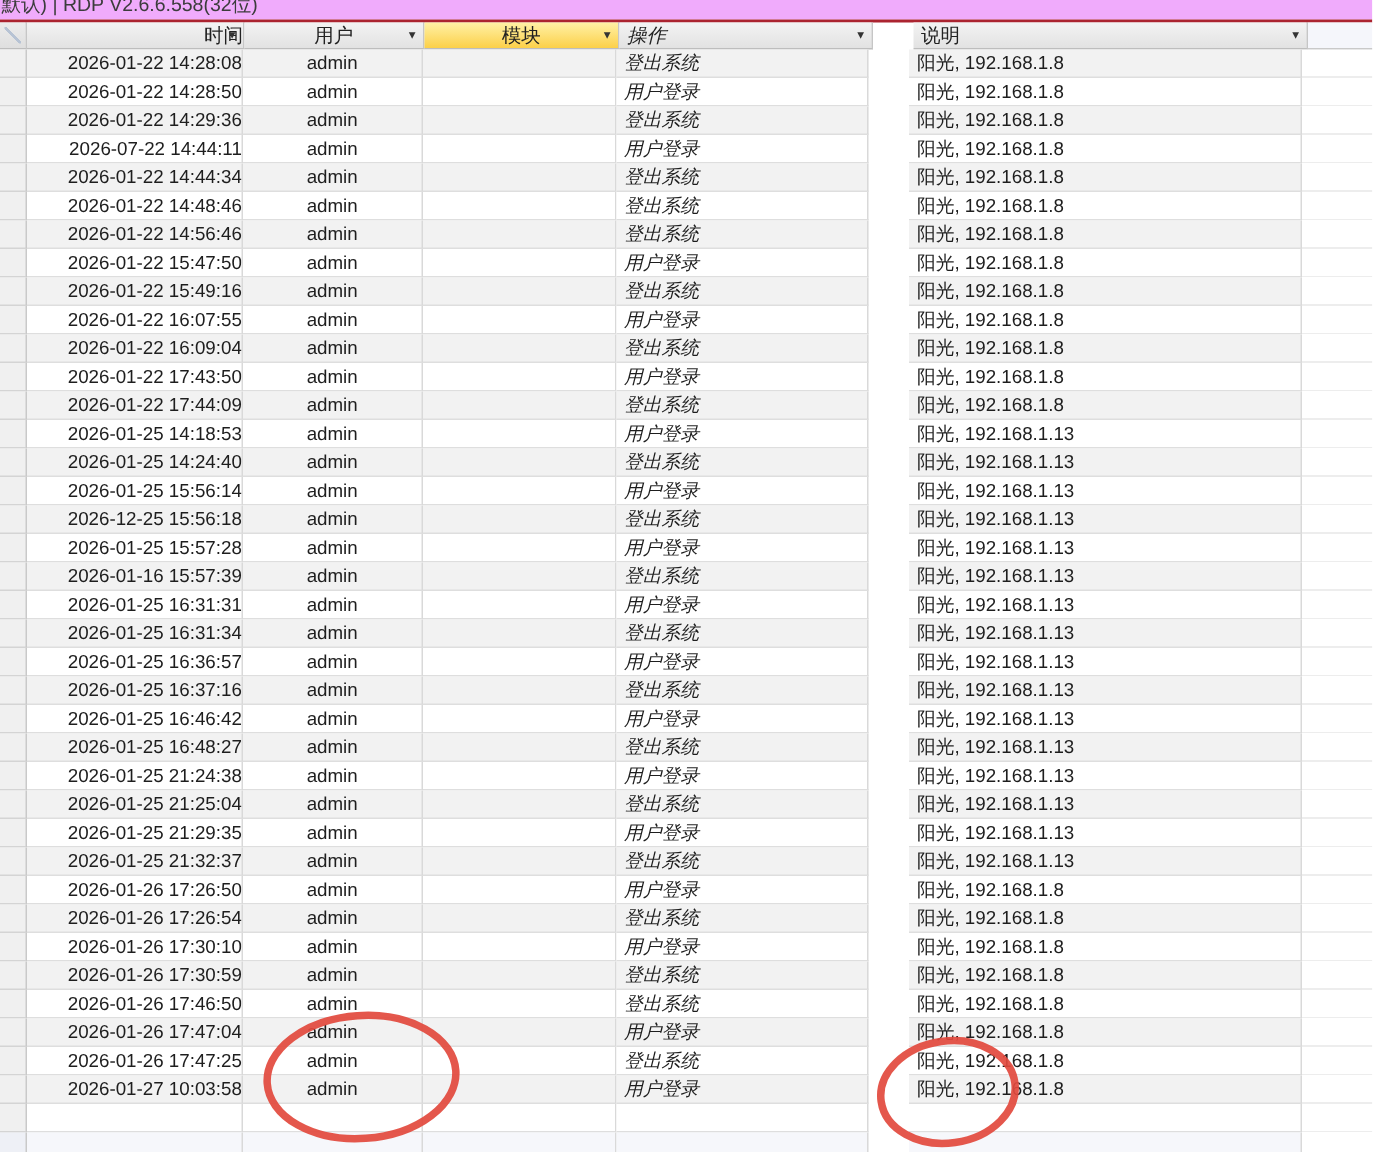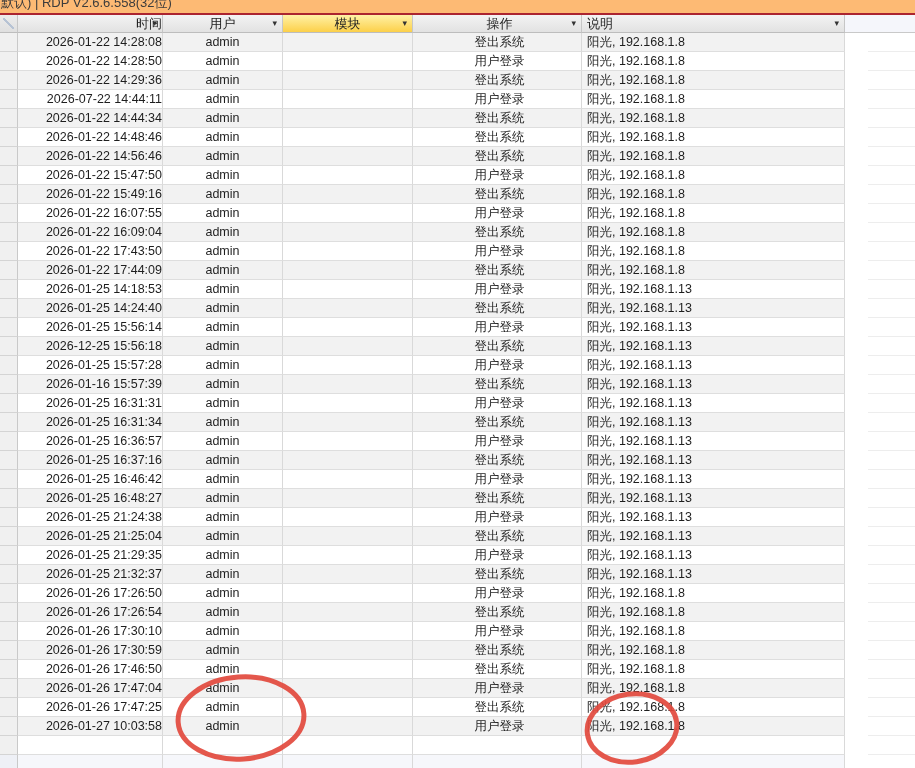--- a/index.html
+++ b/index.html
@@ -1,21 +1,21 @@
 <!DOCTYPE html>
 <html><head>
 <meta charset="utf-8">
 <style>
   * { margin:0; padding:0; box-sizing:border-box; }
   html,body { width:915px; height:768px; overflow:hidden; background:#fff; }
   body { font-family:"Liberation Sans","DejaVu Sans",sans-serif; color:#1e1e1e; }
   #app { position:relative; width:915px; height:768px; background:#fff; overflow:hidden; }
 
   
-  .titlebar { position:absolute; left:0; top:0; width:915px; height:13px; overflow:hidden; background:#fdba74; }
+  .titlebar { position:absolute; left:0; top:0; width:915px; height:13px; overflow:hidden; background:#f0abfc; }
   .titlebar span { display:block; margin-top:-6px; padding-left:1px; font-size:13px; color:#3c3c3c; white-space:nowrap; }
 
   .topline { position:absolute; left:0; top:13px; width:915px; height:2px; background:#ab2430; }
 
   
   .header-row { position:absolute; left:0; top:15px; width:915px; height:18px; display:flex; }
   .hcell { position:relative; height:18px; background:linear-gradient(#f3f3f3,#e2e2e2);
            border-right:1px solid #c6c6c6; border-bottom:1px solid #bdbdbd;
            font-size:13px; line-height:17px; text-align:center; color:#222; }
   .hcell.selected { background:linear-gradient(#fff1a6,#fcd049); }
@@ -24,22 +24,22 @@
             border-right:1px solid #c6c6c6; border-bottom:1px solid #bdbdbd; position:relative; }
   .corner .diag { position:absolute; left:3px; top:3px; width:11px; height:11px;
             background:linear-gradient(45deg,transparent 44%,#b7c3d4 44%,#b7c3d4 56%,transparent 56%); }
   .h-filler { flex:1; height:18px; background:#f5f6fb; border-bottom:1px solid #c9c9c9; }
 
   
   .c-sel    { width:18px;  }
   .c-time   { width:145px; text-align:right; }
   .c-user   { width:120px; text-align:center; }
   .c-module { width:130px; }
-  .c-op     { width:169px; text-align:center; padding-left:5px; }
-  .c-desc   { width:263px; text-align:left; padding-left:5px; }
+  .c-op     { width:169px; text-align:left; padding-left:5px;font-style:italic; }
+  .c-desc   { width:263px; text-align:left; padding-left:5px;margin-left:27px; }
 
   
   .tbody { position:absolute; left:0; top:33px; width:868px; }
   .row { display:flex; height:19px; }
   .cell { height:19px; font-size:12.5px; line-height:18px; border-right:1px solid #d9d9d9;
           border-bottom:1px solid #dedede; background:#fff; overflow:hidden; white-space:nowrap; }
   .row.striped .cell { background:#f2f2f2; }
   .cell.selector { background:#f0f0f0 !important; border-right:1px solid #c9c9c9; border-bottom:1px solid #d4d4d4; }
   .row.empty .cell { background:#fff; }
   .row.last-empty .cell { background:#f6f7fb; border-bottom:none; }

